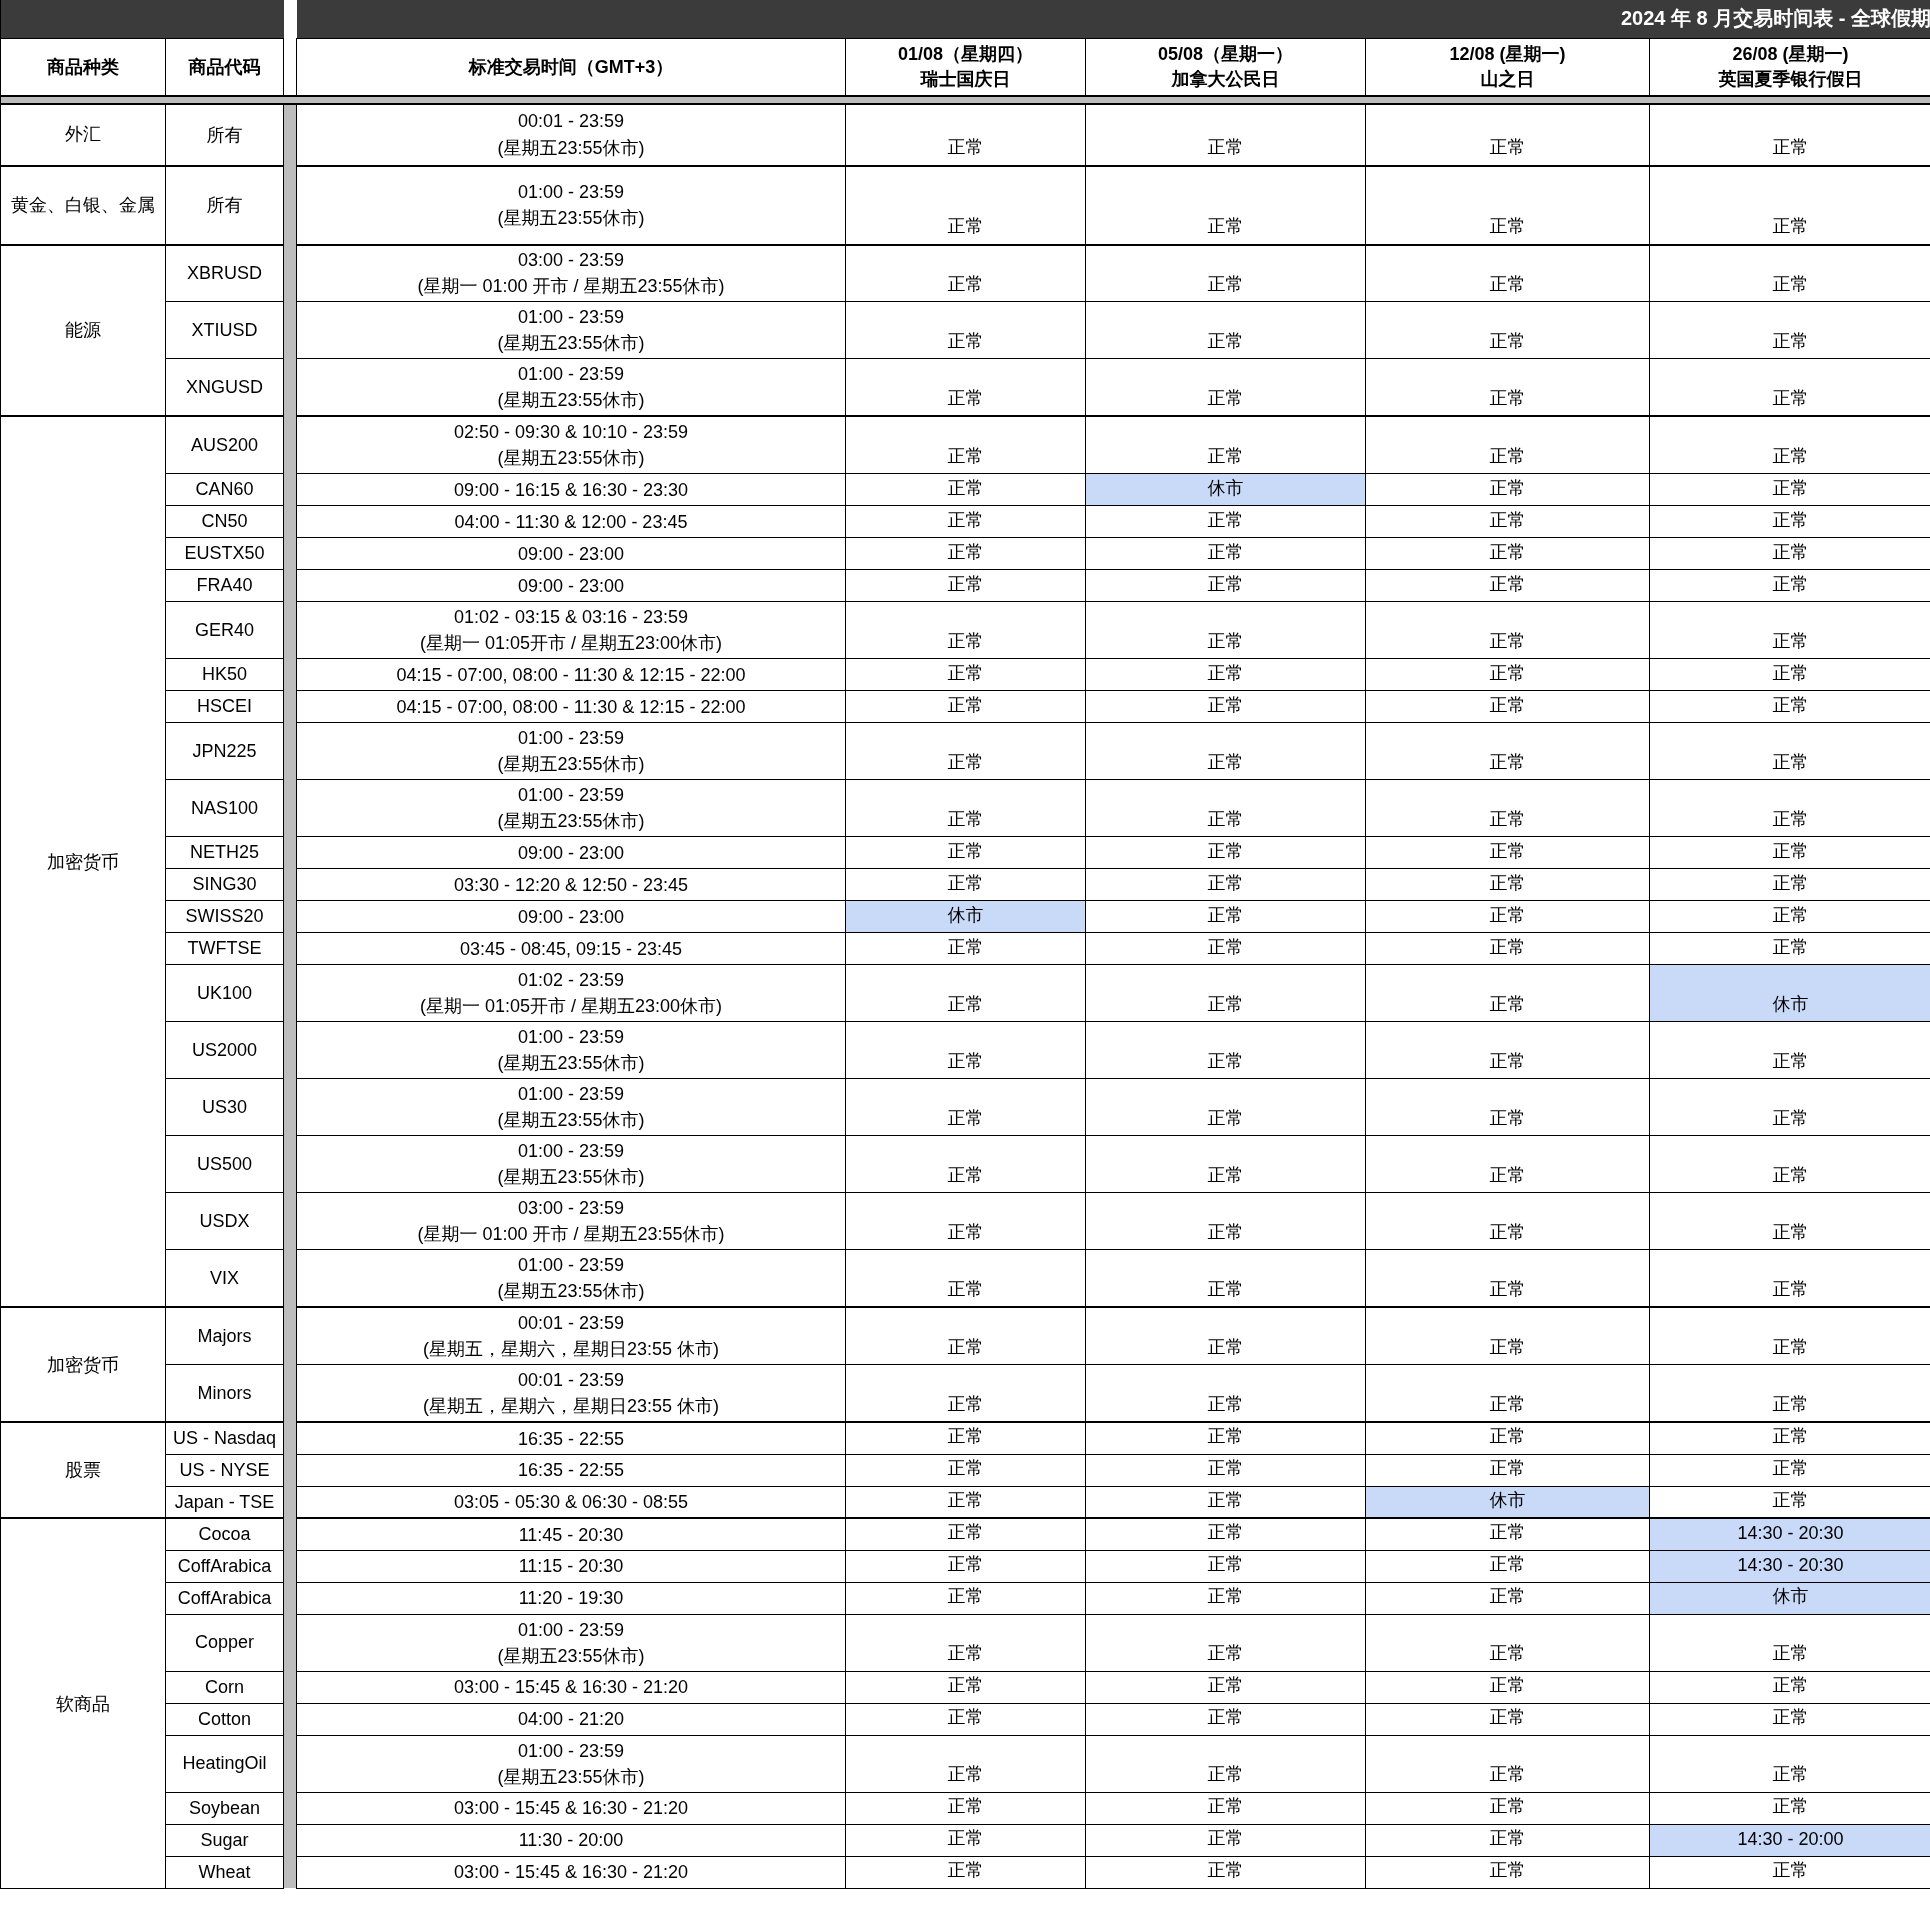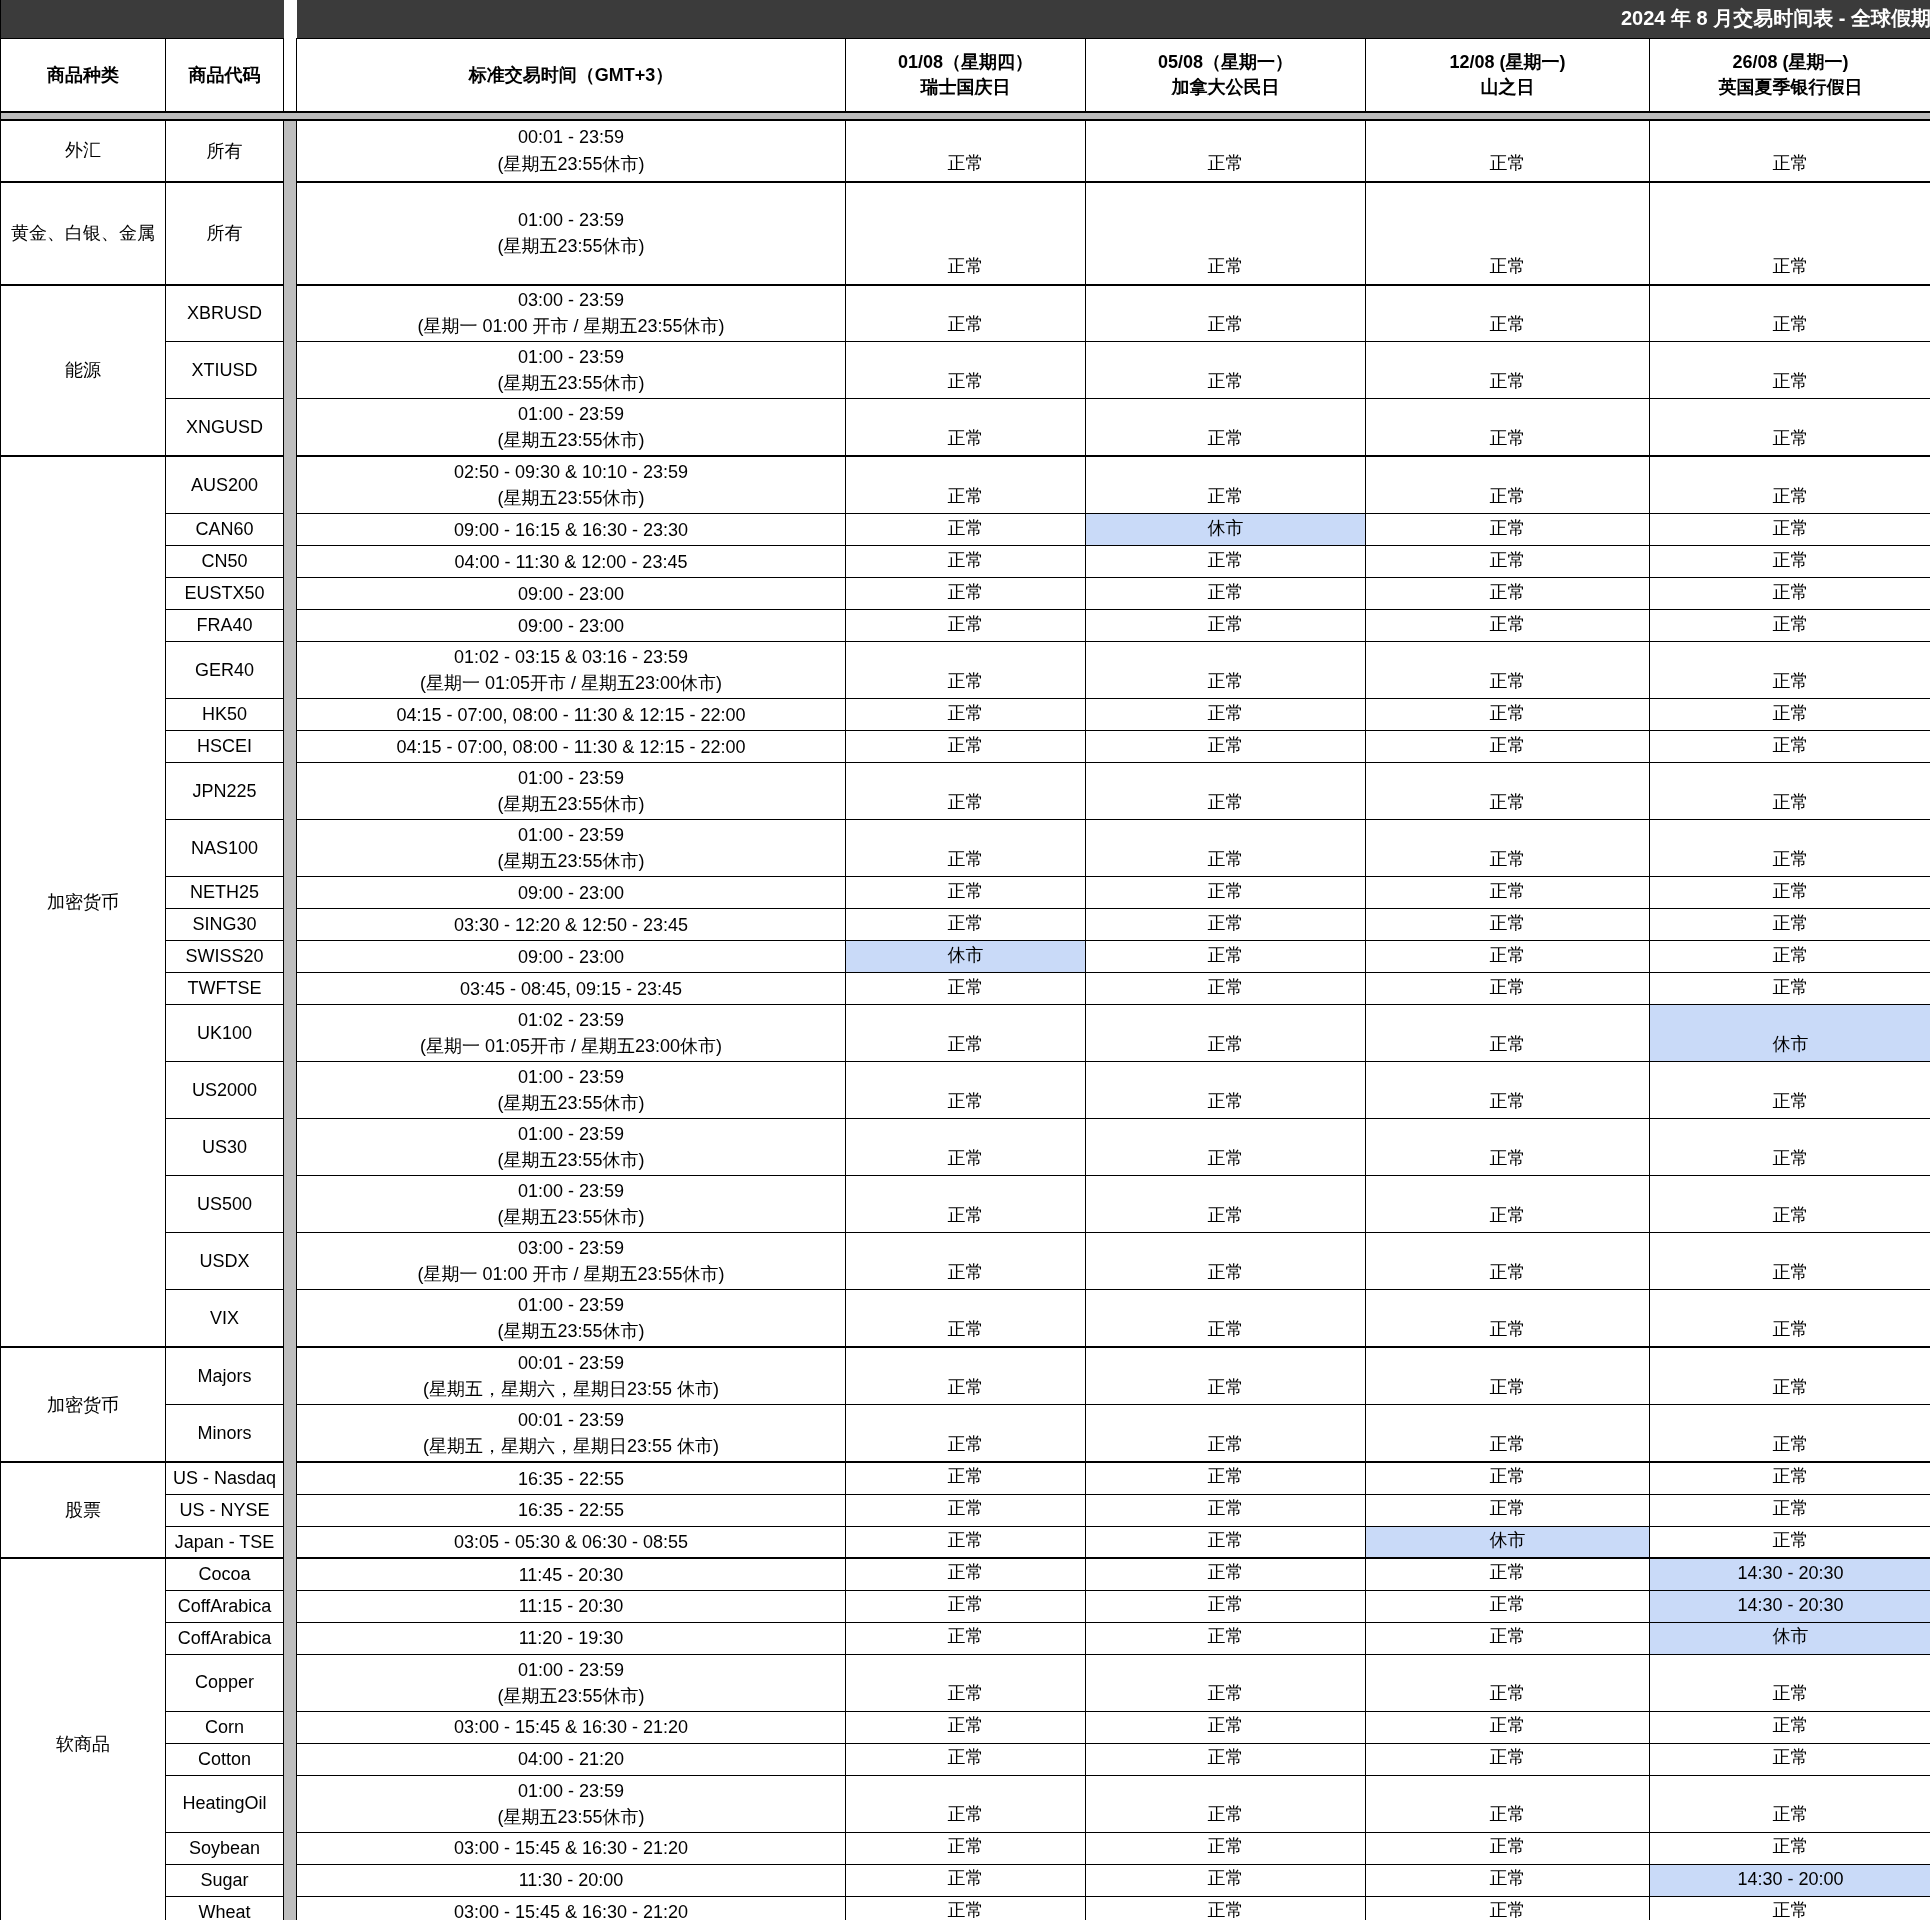--- a/index.html
+++ b/index.html
@@ -25,21 +25,21 @@
 
   td,th{box-sizing:border-box;}
 
   
   tr.titlerow td{border:none;height:38px;padding:0;text-align:right;}
   td.dark{background:var(--bar);}
   td.title-cell{color:#fff;font-weight:bold;font-size:20px;text-align:center;vertical-align:middle;}
   td.tgap{background:#fff;}
 
   
-  tr.headrow{height:74px;}
+  tr.headrow{height:58px;}
   tr.headrow th{
     border:1.4px solid var(--bd);border-top:1.9px solid var(--bd);
     font-weight:bold;font-size:18px;text-align:center;vertical-align:middle;
     background:#fff;padding:1.9px 3.8px;line-height:1.35;
   }
   td.gap{
     background:var(--gray);
     border-left:1.4px solid var(--bd);border-right:1.4px solid var(--bd);
     border-top:none;border-bottom:none;padding:0;
   }
@@ -116,21 +116,21 @@
         <td class="gap"></td>
         <td class="time gtop">
           <div>00:01 - 23:59</div>
           <div>(星期五23:55休市)</div>
         </td>
         <td class="hol gtop">正常</td>
         <td class="hol gtop">正常</td>
         <td class="hol gtop">正常</td>
         <td class="hol gtop">正常</td>
       </tr>
-      <tr style="height: 103px;">
+      <tr style="height: 79px;">
         <td class="cat gtop" rowspan="1">黄金、白银、金属</td>
         <td class="code gtop">所有</td>
         <td class="gap"></td>
         <td class="time gtop">
           <div>01:00 - 23:59</div>
           <div>(星期五23:55休市)</div>
         </td>
         <td class="hol gtop">正常</td>
         <td class="hol gtop">正常</td>
         <td class="hol gtop">正常</td>

